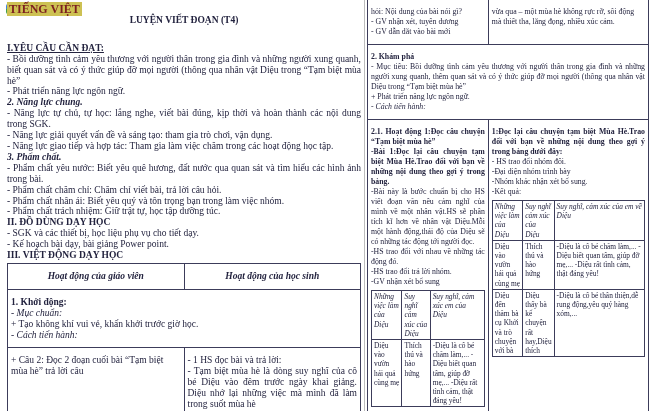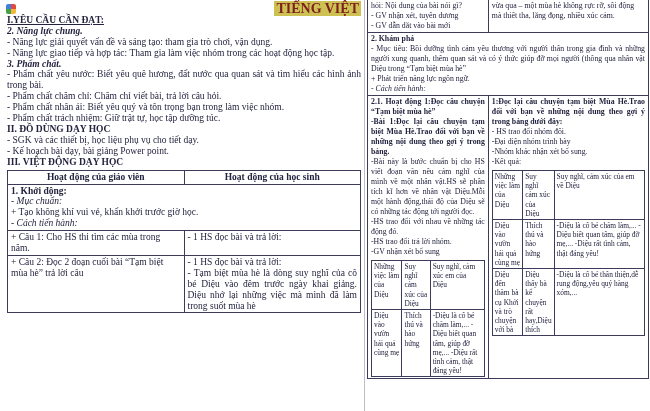--- a/index.html
+++ b/index.html
@@ -13,28 +13,28 @@
   .page-divider { position:absolute; left:364px; top:0; width:1px; height:411px; background:#bdbdbd; }
 
   .page { position:absolute; top:0; height:411px; overflow:hidden; }
   .page-left  { left:7px;  width:354px; padding-top:4px; font-size:9.5px; line-height:10.9px; }
   .page-right { left:367px; width:282px; font-size:7.8px; line-height:10px; }
 
   p, .ln { margin:0; text-align:justify; }
   .ctr { text-align:center; }
   .b { font-weight:bold; }
   .i { font-style:italic; }
-  .u { text-decoration:underline; }
+  .u { text-decoration:underline;margin-top:17px; }
 
-  .ttl { text-align:right; font-weight:bold; font-size:14px; }
+  .ttl { text-align:left; font-weight:bold; font-size:12px; }
   .hl { background:var(--hl,#cdc153); color:var(--hl-text,#7c1f1f); padding:0 2px; }
 
   table { border-collapse:collapse; width:100%; }
-  .main-tbl th, .main-tbl td { border:1px solid var(--bd,#3c3c5a); vertical-align:top; padding:1px 3px; }
-  .main-tbl th { text-align:center; font-weight:bold; }
+  .main-tbl th, .main-tbl td { border:1px solid var(--bd,#3c3c5a); vertical-align:top; padding:7px 3px; }
+  .main-tbl th { text-align:center; font-weight:bold;font-style:italic; }
   .page-left .main-tbl { margin-top:2px; }
   .page-left .main-tbl th { width:50%; }
 
   .cont tr.rowA td { border-top:none; }
   .gv-col { width:43%; }
   .hs-col { width:57%; }
 
   .mini { margin-top:3px; font-size:7.4px; line-height:9.2px; }
   .mini th, .mini td { border:1px solid var(--bd,#3c3c5a); vertical-align:top; padding:1px 2px;
     font-weight:normal; text-align:left; }
@@ -46,25 +46,29 @@
 
 <div class="doc">
 
   <span class="corner-icon"></span>
   <div class="page-divider"></div>
 
   <div class="page page-left">
     <div class="ttl">
       <span class="hl">TIẾNG VIỆT</span>
     </div>
+    <div class="ctr b">LUYỆN VIẾT ĐOẠN (T4)</div>
 
     <div class="b u">I.YÊU CẦU CẦN ĐẠT:</div>
+    <p>- Bồi dưỡng tình cảm yêu thương với người thân trong gia đình và những người xung quanh, biết quan sát và có ý thức giúp đỡ mọi người (thông qua nhân vật Diệu trong “Tạm biệt mùa hè”</p>
+    <p>- Phát triển năng lực ngôn ngữ.</p>
     <div class="b i">2. Năng lực chung.</div>
+    <p>- Năng lực tự chủ, tự học: lắng nghe, viết bài đúng, kịp thời và hoàn thành các nội dung trong SGK.</p>
     <p>- Năng lực giải quyết vấn đề và sáng tạo: tham gia trò chơi, vận dụng.</p>
-    <p>- Năng lực giao tiếp và hợp tác: Tham gia làm việc nhóm trong các hoạt động học tập.</p>
+    <p>- Năng lực giao tiếp và hợp tác: Tham gia làm việc chăm trong các hoạt động học tập.</p>
     <div class="b i">3. Phẩm chất.</div>
     <p>- Phẩm chất yêu nước: Biết yêu quê hương, đất nước qua quan sát và tìm hiểu các hình ảnh trong bài.</p>
     <p>- Phẩm chất chăm chỉ: Chăm chỉ viết bài, trả lời câu hỏi.</p>
     <p>- Phẩm chất nhân ái: Biết yêu quý và tôn trọng bạn trong làm việc nhóm.</p>
     <p>- Phẩm chất trách nhiệm: Giữ trật tự, học tập dưỡng túc.</p>
     <div class="b">II. ĐỒ DÙNG DẠY HỌC</div>
     <p>- SGK và các thiết bị, học liệu phụ vụ cho tiết dạy.</p>
     <p>- Kế hoạch bài dạy, bài giảng Power point.</p>
     <div class="b">III. VIỆT ĐỘNG DẠY HỌC</div>
 
@@ -74,24 +78,20 @@
         <th>Hoạt động của giáo viên</th>
         <th>Hoạt động của học sinh</th>
       </tr>
       <tr>
         <td colspan="2">
           <div class="ln b">1. Khởi động:</div>
           <div class="ln i">- Mục chuẩn:</div>
           <div class="ln">+ Tạo không khí vui vẻ, khấn khởi trước giờ học.</div>
           <div class="ln i">- Cách tiến hành:</div>
         </td>
-      </tr>
-      <tr>
-        <td>+ Câu 1: Cho HS thi tìm các mùa trong năm.</td>
-        <td>- 1 HS đọc bài và trả lời:</td>
       </tr>
       <tr>
         <td>+ Câu 2: Đọc 2 đoạn cuối bài “Tạm biệt mùa hè” trả lời câu</td>
         <td>
           <div class="ln">- 1 HS đọc bài và trả lời:</div>
           <div class="ln">- Tạm biệt mùa hè là dòng suy nghĩ của cô bé Diệu vào đêm trước ngày khai giảng. Diệu nhớ lại những việc mà mình đã làm trong suốt mùa hè</div>
         </td>
       </tr>
     </tbody>
       </table>

